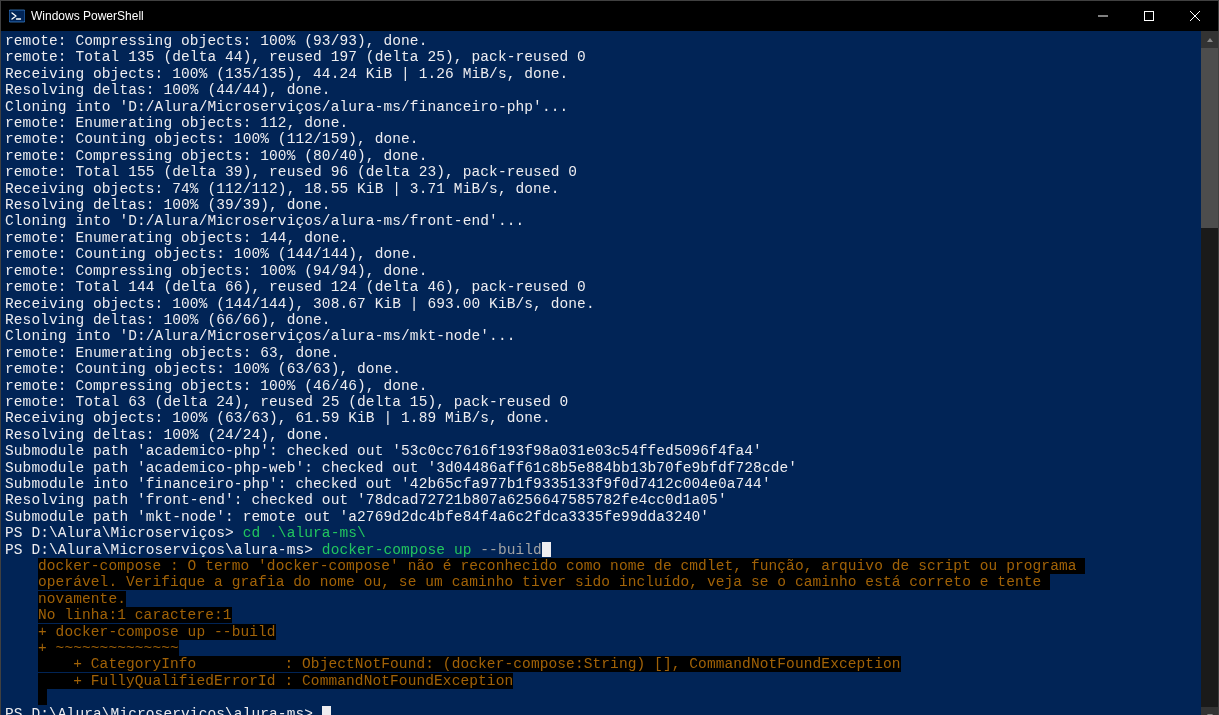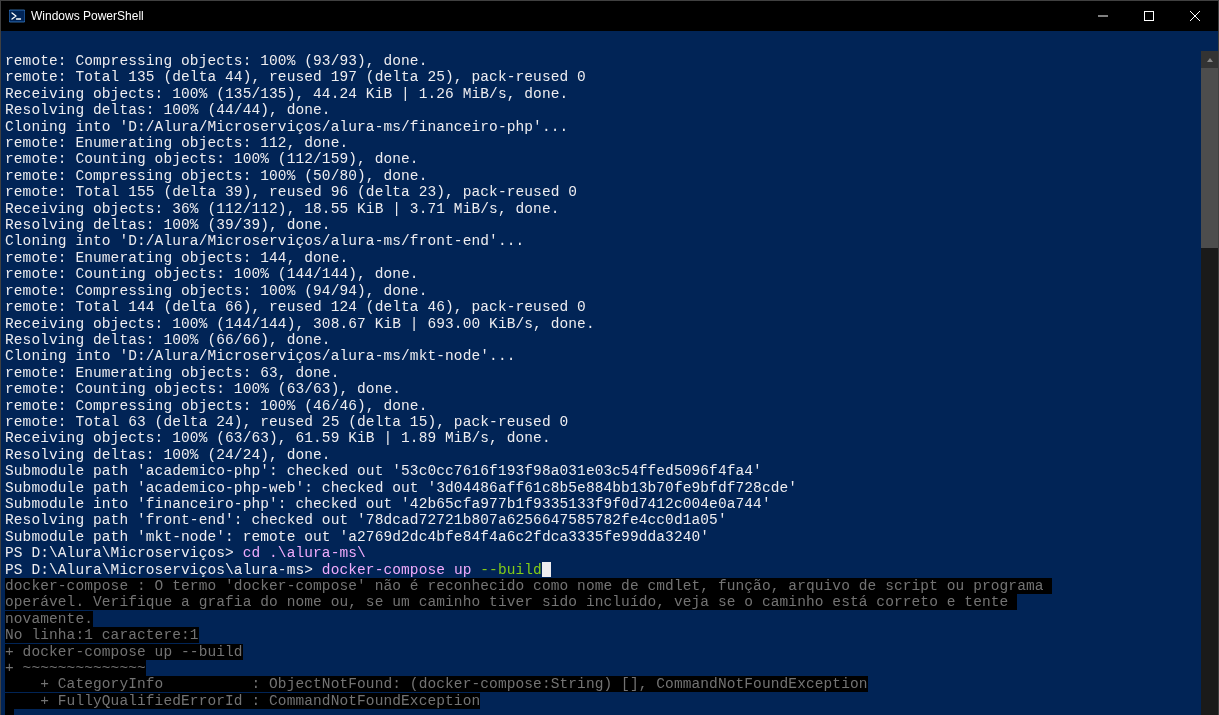--- a/index.html
+++ b/index.html
@@ -1,32 +1,32 @@
 <!DOCTYPE html>
 <html><head>
 <meta charset="utf-8">
 <style>
   * { margin: 0; padding: 0; box-sizing: border-box; }
   html, body { width: 1219px; height: 715px; overflow: hidden; font-family: Consolas, 'Courier New', monospace; }
-  .window { width: 1219px; height: 715px; background: #012456; display: flex; flex-direction: column; border: 1px solid #404040; gap: 20px; }
+  .window { width: 1219px; height: 715px; background: #012456; display: flex; flex-direction: column; border: 1px solid #404040; }
   .titlebar { height: 30px; background: #000000; display: flex; align-items: center; color: #ffffff; font-family: 'Segoe UI', Tahoma, sans-serif; font-size: 12px; }
   .titlebar .icon { width: 16px; height: 16px; margin: 0 6px 0 8px; display: inline-flex; align-items: center; justify-content: center; }
   .titlebar .title { flex: 1; }
   .win-controls { display: flex; height: 100%; }
   .win-btn { width: 46px; height: 30px; display: flex; align-items: center; justify-content: center; color: #fff; }
   .terminal-wrap { flex: 1; display: flex; background: #012456; }
   .terminal { flex: 1; padding: 2px 4px 2px 4px; color: #eeedf0; font-size: 14.5px; line-height: 16.4px; white-space: pre; letter-spacing: 0.1px; overflow: hidden; }
   .scrollbar { width: 17px; background: #1a1a1a; display: flex; flex-direction: column; }
   .sb-btn { height: 17px; background: #333333; display: flex; align-items: center; justify-content: center; color: #888; font-size: 9px; }
   .sb-track { flex: 1; background: #1a1a1a; position: relative; }
   .sb-thumb { position: absolute; left: 0; right: 0; top: 0; height: 180px; background: #4d4d4d; }
   .ps-prompt { color: #eeedf0; }
-  .ps-cmd { color: #f0abfc; }
-  .ps-arg { color: #84cc16; }
-  .err-line { color: #737373; background: #000000; }
+  .ps-cmd { color: #22c55e; }
+  .ps-arg { color: #a3a3a3; }
+  .err-line { color: #a16207; background: #000000; margin-left: 33px; }
   .cursor { display: inline-block; width: 9px; height: 15px; background: #eeedf0; vertical-align: text-bottom; transform: translateY(-1px); }
 </style>
 </head>
 <body>
 
 <div class="window">
   <div class="titlebar">
     <span class="icon">
       <svg width="16" height="16" viewBox="0 0 16 16">
         <rect x="0" y="2" width="16" height="12" rx="1" fill="#012456" stroke="#4da6ff" stroke-width="0.6"></rect>
@@ -56,23 +56,23 @@
   </div>
 
   <div class="terminal-wrap">
     <div class="terminal"><span>remote: Compressing objects: 100% (93/93), done.</span>
 <span>remote: Total 135 (delta 44), reused 197 (delta 25), pack-reused 0</span>
 <span>Receiving objects: 100% (135/135), 44.24 KiB | 1.26 MiB/s, done.</span>
 <span>Resolving deltas: 100% (44/44), done.</span>
 <span>Cloning into 'D:/Alura/Microserviços/alura-ms/financeiro-php'...</span>
 <span>remote: Enumerating objects: 112, done.</span>
 <span>remote: Counting objects: 100% (112/159), done.</span>
-<span>remote: Compressing objects: 100% (50/80), done.</span>
+<span>remote: Compressing objects: 100% (80/40), done.</span>
 <span>remote: Total 155 (delta 39), reused 96 (delta 23), pack-reused 0</span>
-<span>Receiving objects: 36% (112/112), 18.55 KiB | 3.71 MiB/s, done.</span>
+<span>Receiving objects: 74% (112/112), 18.55 KiB | 3.71 MiB/s, done.</span>
 <span>Resolving deltas: 100% (39/39), done.</span>
 <span>Cloning into 'D:/Alura/Microserviços/alura-ms/front-end'...</span>
 <span>remote: Enumerating objects: 144, done.</span>
 <span>remote: Counting objects: 100% (144/144), done.</span>
 <span>remote: Compressing objects: 100% (94/94), done.</span>
 <span>remote: Total 144 (delta 66), reused 124 (delta 46), pack-reused 0</span>
 <span>Receiving objects: 100% (144/144), 308.67 KiB | 693.00 KiB/s, done.</span>
 <span>Resolving deltas: 100% (66/66), done.</span>
 <span>Cloning into 'D:/Alura/Microserviços/alura-ms/mkt-node'...</span>
 <span>remote: Enumerating objects: 63, done.</span>

